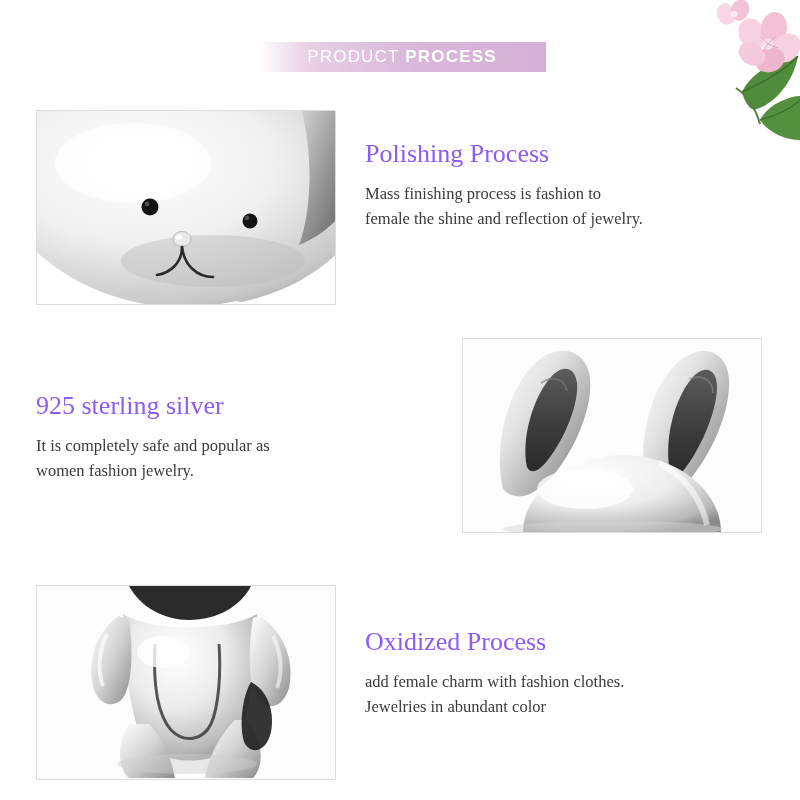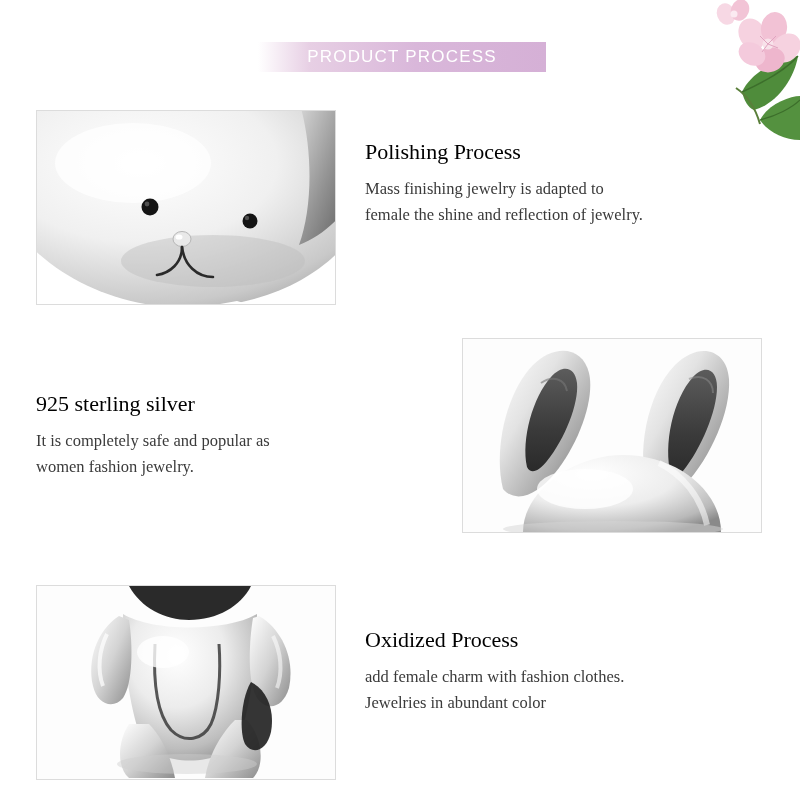--- a/index.html
+++ b/index.html
@@ -20,21 +20,21 @@
     background: linear-gradient(to right, #ffffff 0%, #e7cfe4 18%, #d9b7da 55%, #d5b0d6 100%);
     display: flex; align-items: center; justify-content: center;
   }
   .banner-text {
     font-family: "Liberation Sans", sans-serif;
     font-size: 17px;
     letter-spacing: 1.2px;
     color: #ffffff;
     white-space: nowrap;
   }
-  .banner-text .bold { font-weight: normal; }
+  .banner-text .bold { font-weight: bold; }
   .banner-text .light { font-weight: normal; }
 
   
   .flower { position: absolute; right: 0px; top: 0px; width: 110px; height: 180px; }
 
   
   .photo {
     position: absolute;
     border: 1px solid #dcdcdc;
     background: #ffffff;
@@ -45,22 +45,22 @@
   .photo-3 { left: 36px;  top: 585px; width: 300px; height: 195px; }
 
   
   .block { position: absolute; }
   .block-1 { left: 365px; top: 140px; width: 400px; }
   .block-2 { left: 36px;  top: 392px; width: 400px; }
   .block-3 { left: 365px; top: 628px; width: 400px; }
 
   .heading {
     font-family: "Liberation Serif", serif;
-    font-size: 22px;
-    color: #000000;
+    font-size: 26px;
+    color: #8b5cf6;
     margin: 0 0 12px 0;
     font-weight: normal;
     line-height: 1.1;
   }
   .body-line {
     font-family: "Liberation Serif", serif;
     font-size: 16.5px;
     color: #3a3a3a;
     line-height: 1.55;
     margin: 0;
@@ -147,21 +147,21 @@
 
       <path d="M145 136 C145 152 133 162 120 164" stroke="#2a2a2a" stroke-width="2.6" fill="none" stroke-linecap="round"></path>
       <path d="M145 136 C147 154 160 166 176 166" stroke="#2a2a2a" stroke-width="2.6" fill="none" stroke-linecap="round"></path>
 
       <path d="M-20 170 C40 196 120 206 200 190 L210 193 L-20 193 Z" fill="#ffffff"></path>
     </svg>
   </div>
 
   <div class="block block-1">
     <h2 class="heading">Polishing Process</h2>
-    <p class="body-line">Mass finishing jewelry is adapted to</p>
+    <p class="body-line">Mass finishing process is fashion to</p>
     <p class="body-line">female the shine and reflection of jewelry.</p>
   </div>
 
   <div class="photo photo-2">
     <svg width="298" height="193" viewBox="0 0 298 193">
       <defs>
         <linearGradient id="earOut" x1="0" y1="0" x2="1" y2="1">
           <stop offset="0%" stop-color="#ffffff"></stop>
           <stop offset="35%" stop-color="#e3e3e3"></stop>
           <stop offset="70%" stop-color="#a9a9a9"></stop>

